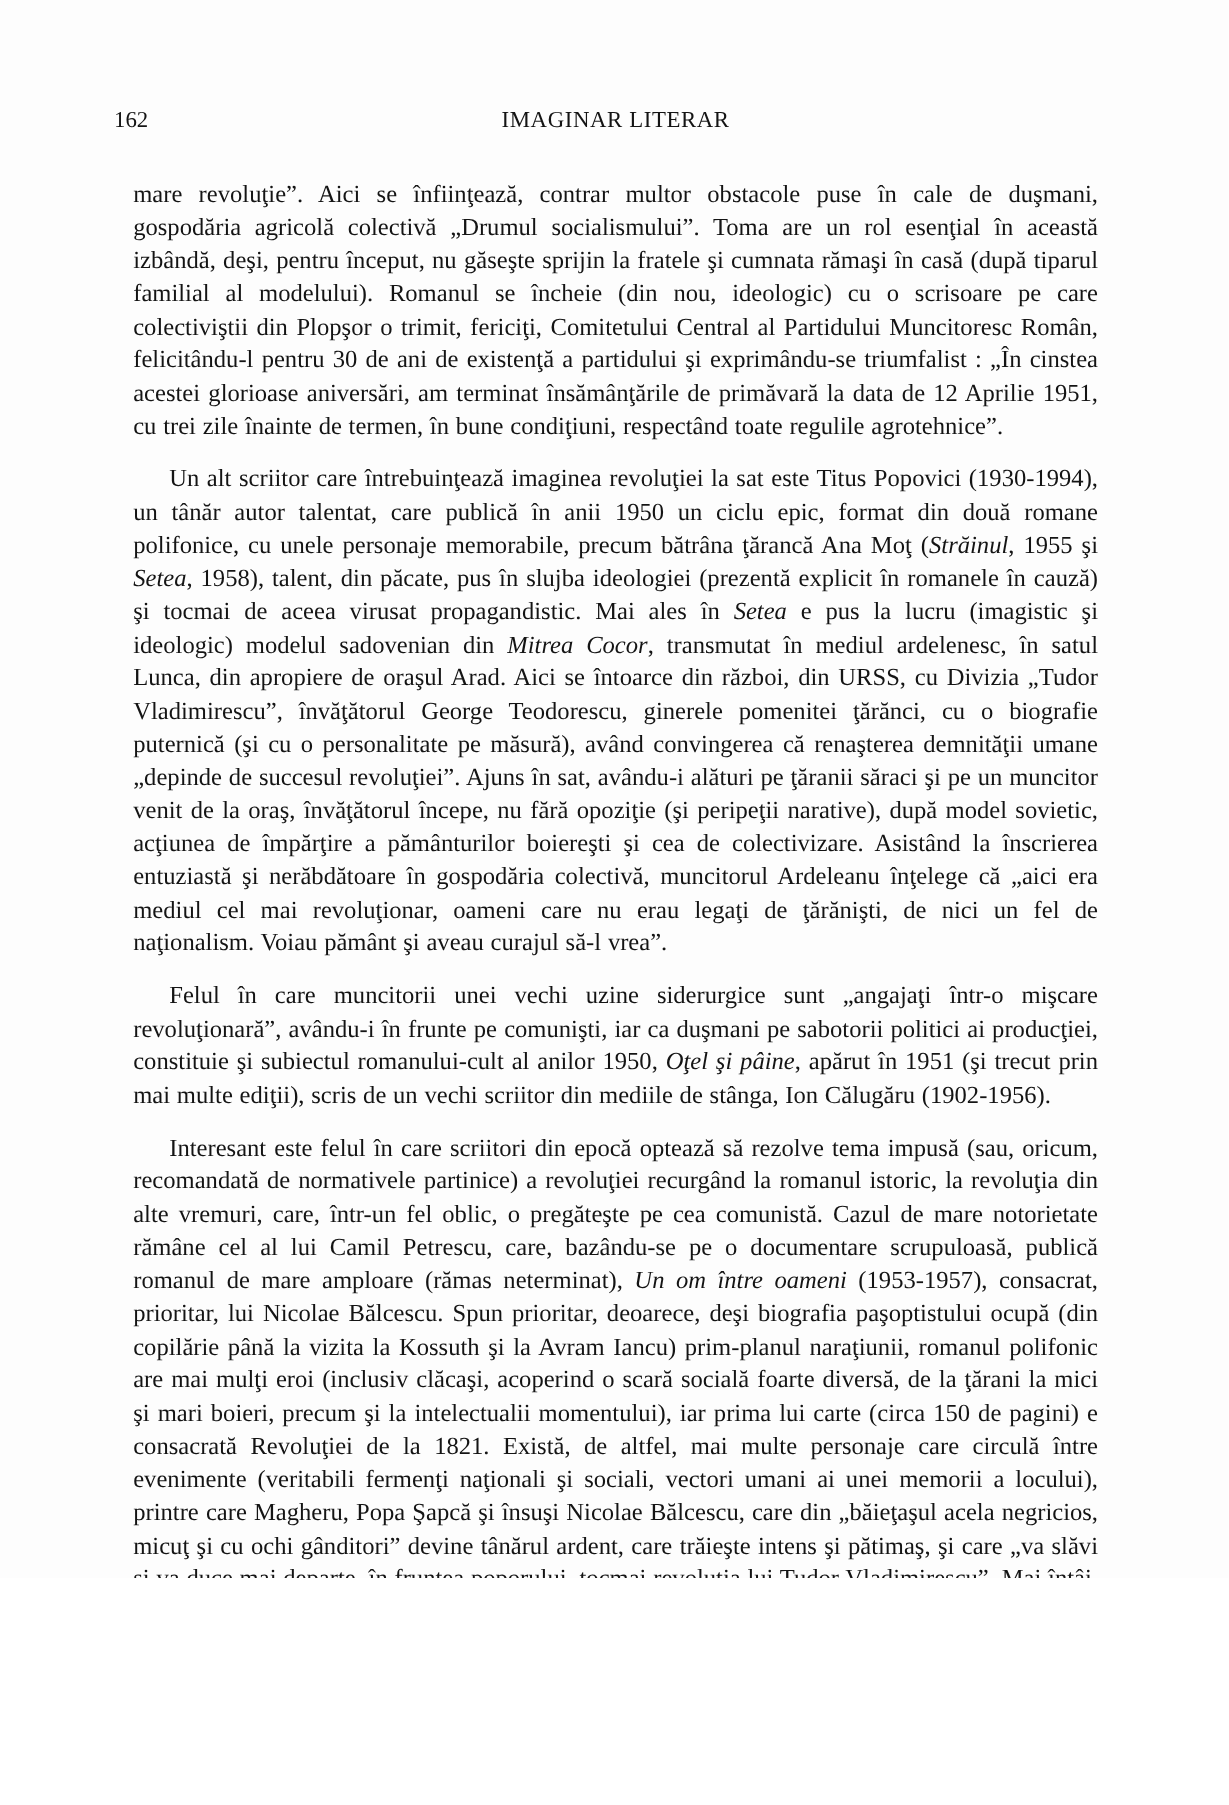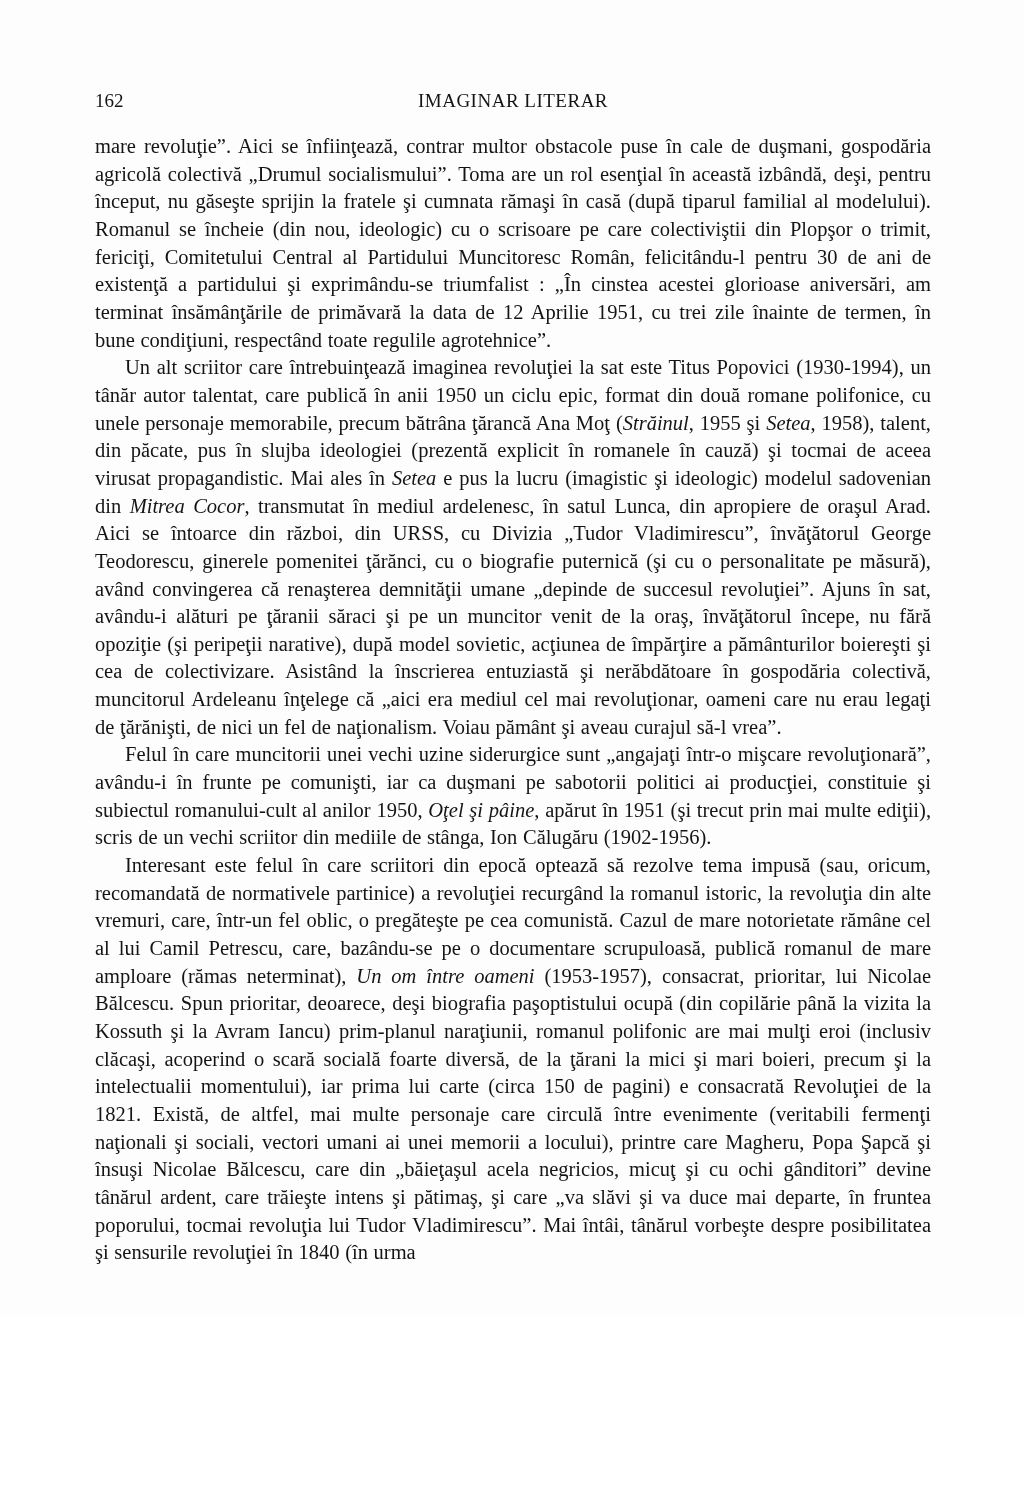--- a/index.html
+++ b/index.html
@@ -35,21 +35,21 @@
     text-align: center;
     letter-spacing: 0.5px;
   }
   .page-body {
     position: absolute;
     top: 133px;
     left: 95px;
     width: 836px;
   }
   .page-body p {
-    margin: 0;
+    margin: 16px;
     font-size: 20.5px;
     line-height: 27.65px;
     text-align: justify;
     word-spacing: 0.5px;
   }
   .page-body p.indent {
     text-indent: 30px;
   }
   .page-body em {
   }

